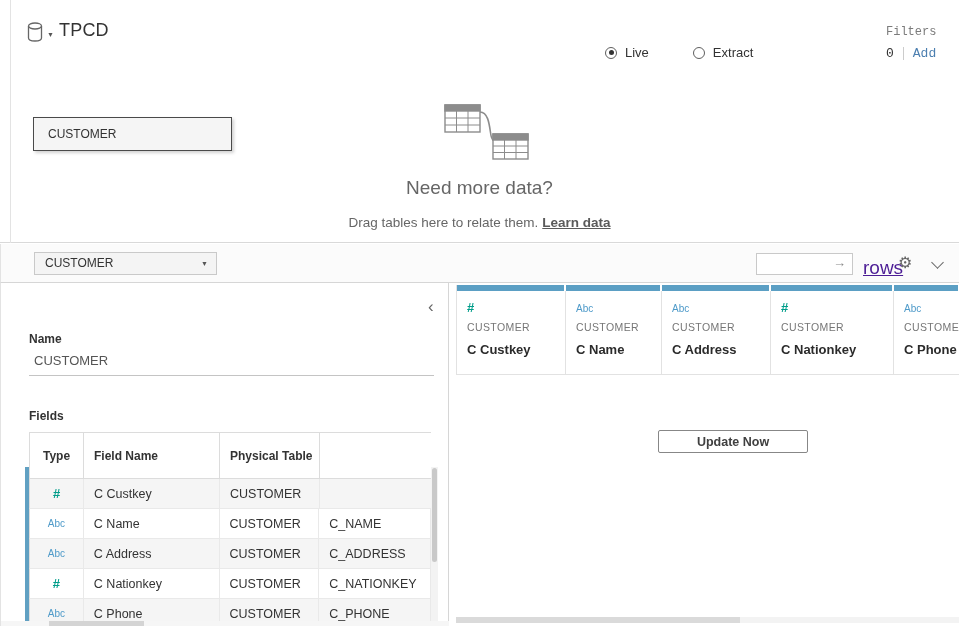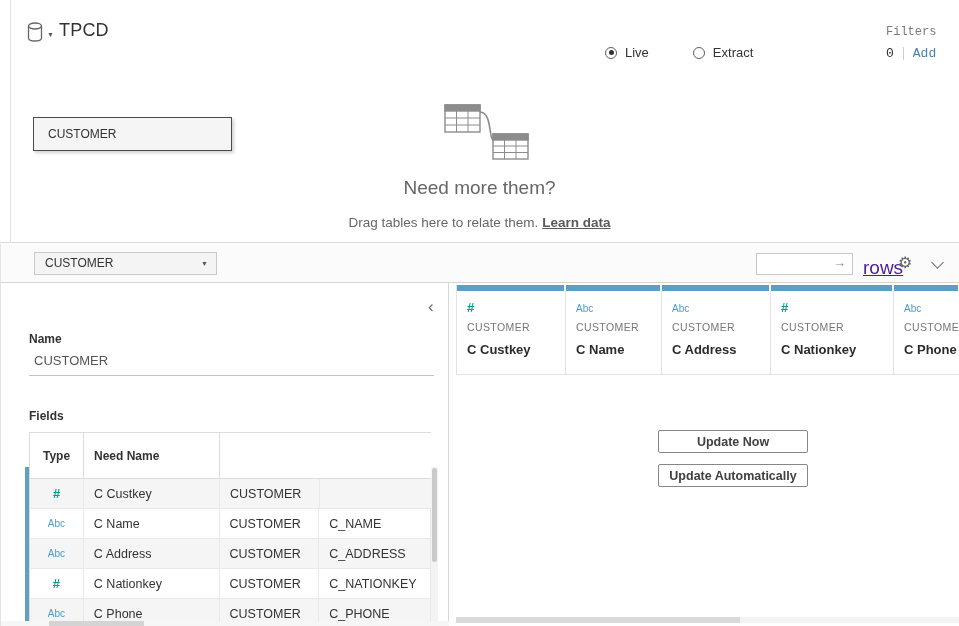--- a/index.html
+++ b/index.html
@@ -156,21 +156,21 @@
       <line x1="31" y1="15" x2="31" y2="36" stroke-width="1"></line>
       <path d="M43 16 C 55 16, 52 44, 56 44" fill="none" stroke-width="1.6"></path>
       <rect x="56" y="38" width="35" height="25"></rect>
       <rect x="56" y="38" width="35" height="6" fill="#8c8c8c"></rect>
       <line x1="56" y1="50" x2="91" y2="50" stroke-width="1"></line>
       <line x1="56" y1="56.5" x2="91" y2="56.5" stroke-width="1"></line>
       <line x1="67.5" y1="44" x2="67.5" y2="63" stroke-width="1"></line>
       <line x1="79" y1="44" x2="79" y2="63" stroke-width="1"></line>
     </g>
   </svg>
-  <div id="empty-title" class="abs">Need more them?</div>
+  <div id="empty-title" class="abs">Need more data?</div>
   <div id="empty-hint" class="abs">
     <span>Drag tables here to relate them.</span><span id="learn-more">Learn data</span>
   </div>
 </div>
 
 <div id="toolbar" class="abs">
   <div id="table-select">
     <span>CUSTOMER</span>
     <span class="caret">▼</span>
   </div>
@@ -188,21 +188,22 @@
   <div id="left-panel">
     <span id="collapse-chevron">‹</span>
     <div id="name-label" class="sec-label">Name</div>
     <div id="name-value">CUSTOMER</div>
     <div id="name-underline"></div>
     <div id="fields-label" class="sec-label">Fields</div>
 
     <div id="fields-table">
       <div class="f-row head">
         <div class="f-cell c-type">Type</div>
-        <div class="f-cell c-field">Need Name</div>
+        <div class="f-cell c-field">Field Name</div>
+        <div class="f-cell c-phys">Physical Table</div>
       </div>
 
       <div class="f-row body alt">
         <div class="f-cell c-type">
             <span class="t-num">#</span>
           </div>
         <div class="f-cell c-field">C Custkey</div>
         <div class="f-cell c-phys">CUSTOMER</div>
       </div>
       <div class="f-row body">
@@ -290,18 +291,17 @@
         <div class="g-bar"></div>
         <div class="g-head">
           <div><span class="t-str">Abc</span></div>
           <div class="g-table">CUSTOMER</div>
           <div class="g-field">C Phone</div>
         </div>
       </div>
     </div>
 
     <button id="btn-update-now" class="upd-btn">Update Now</button>
-    <button id="btn-update-auto" class="upd-btn">Update Automatically</button>
 
     <div id="g-h-thumb"></div>
     <div id="g-h-track"></div>
   </div>
 </div>
 
 </body></html>

